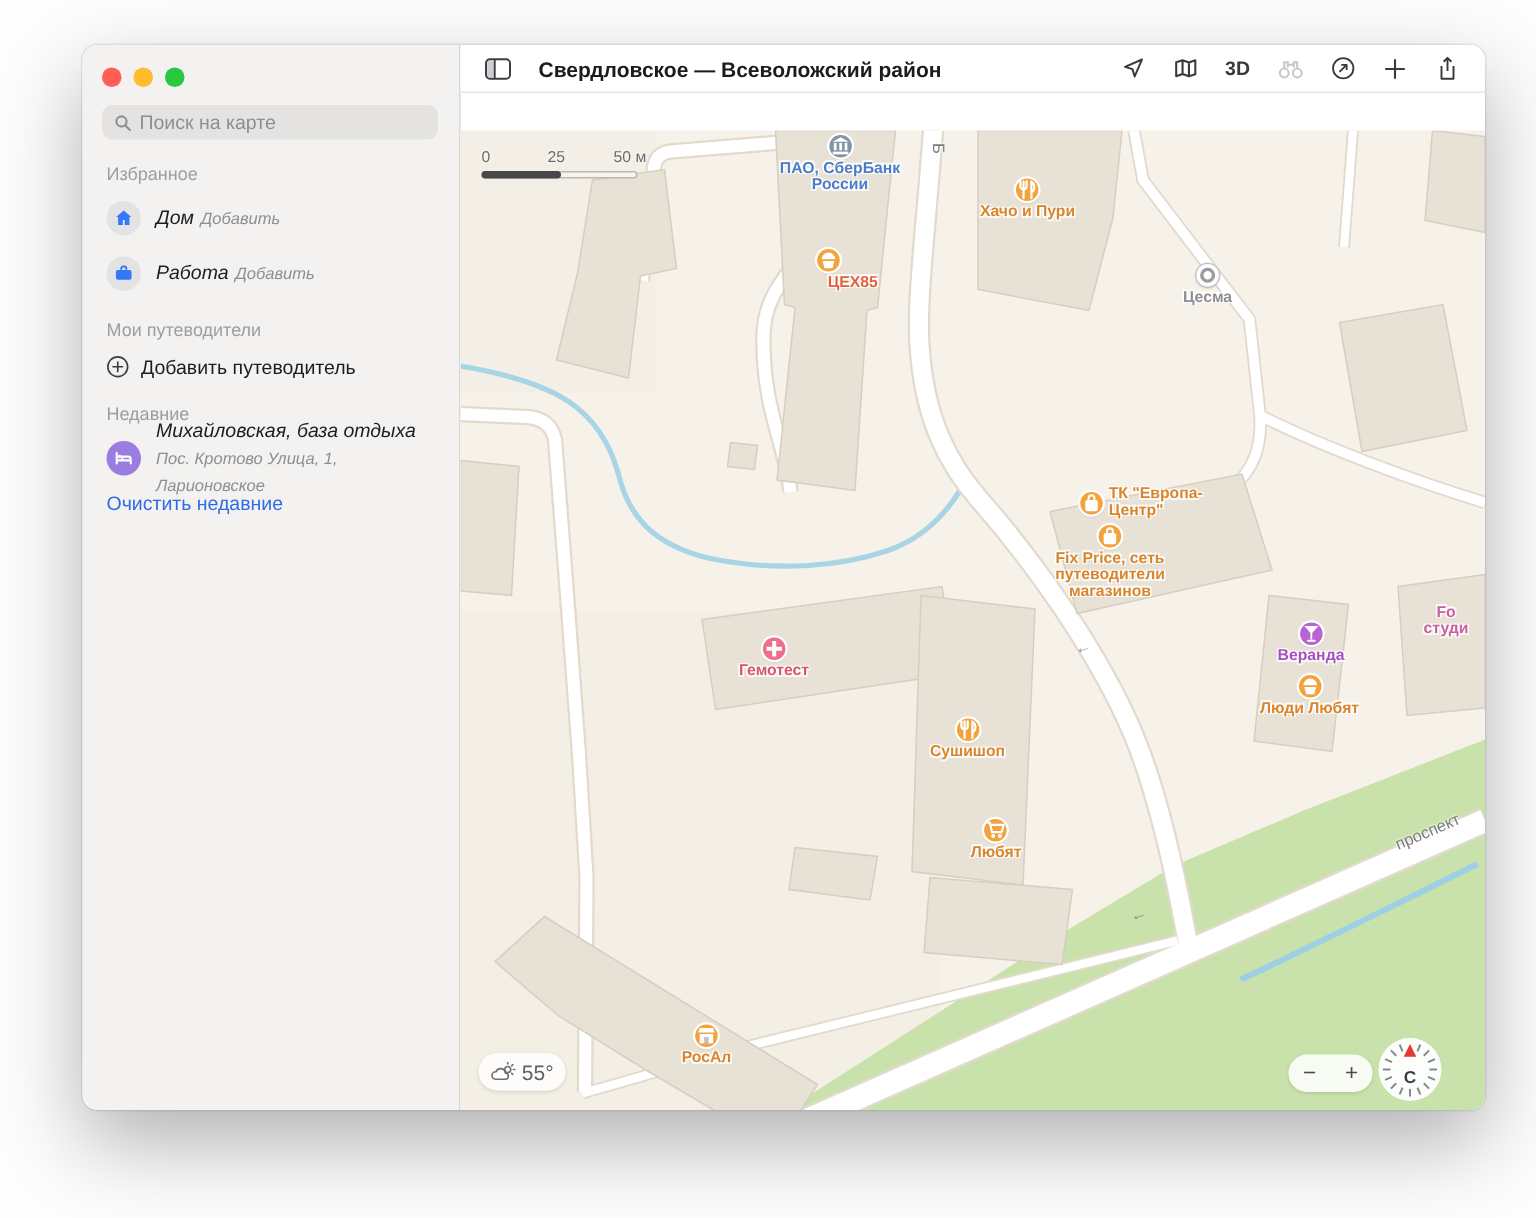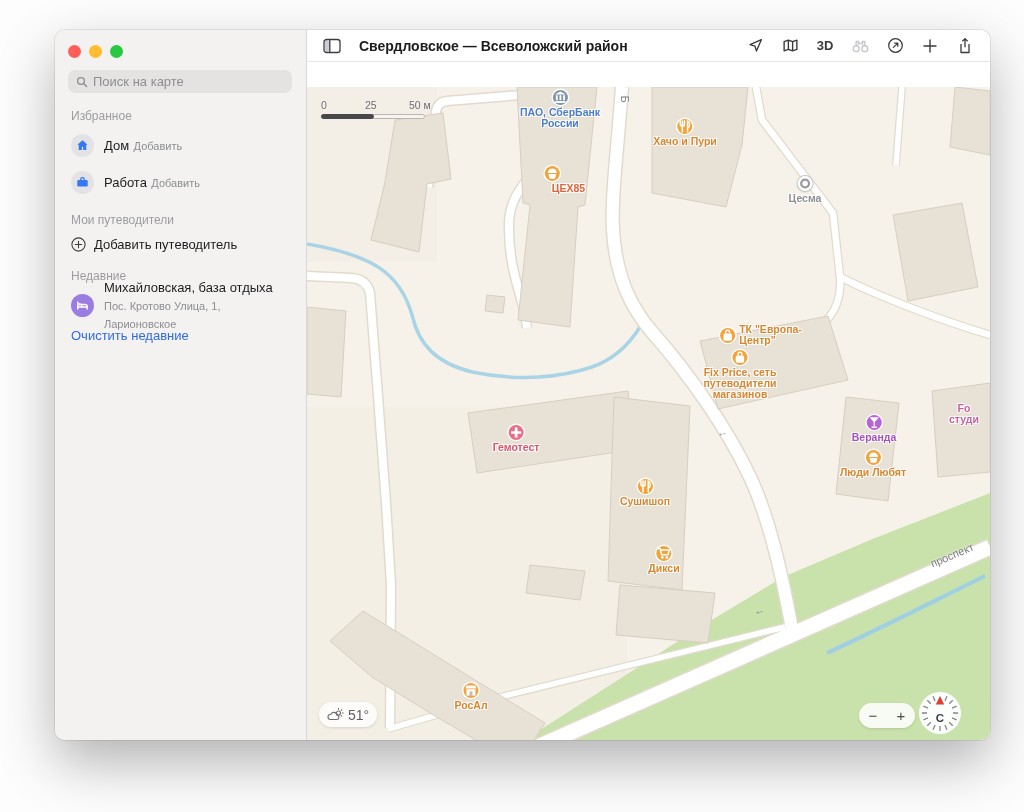--- a/index.html
+++ b/index.html
@@ -12,21 +12,21 @@
 
   
   .sidebar { width:252px; height:100%; background:#f3f2f1; border-right:1px solid #d9d8d7;
     padding:14px 14px 0 13px; flex:none; }
   .traffic { display:flex; gap:8px; padding-left:0; height:14px; align-items:center; }
   .light { width:13px; height:13px; border-radius:50%; }
   .light.red{background:#ff5f57}.light.yellow{background:#febc2e}.light.green{background:#28c840}
   .searchbox { margin-top:12px; height:23px; background:#e4e3e2; border-radius:7px;
     display:flex; align-items:center; padding:0 8px; gap:5px; color:#8e8e93; font-size:13px; }
   .sec-header { margin:16px 3px 0; font-size:12px; color:#9d9da1; }
-  .fav-row { display:flex; align-items:center; gap:10px; margin:7px 3px 0; height:30px; }
+  .fav-row { display:flex; align-items:center; gap:10px; margin:7px 3px 0; height:30px;font-style:italic; }
   .fav-icon { width:23px; height:23px; border-radius:50%; background:#e3e2e4;
     display:flex; align-items:center; justify-content:center; flex:none; }
   .fav-icon.purple { background:#9b7ce0; }
   .row-title { font-size:13px; color:#1d1d1f; font-weight:500; line-height:15px; }
   .row-sub { font-size:11px; color:#8e8e93; line-height:13px; }
   .guide-add { display:flex; align-items:center; gap:8px; margin:8px 3px 0; height:18px;
     font-size:13px; color:#1d1d1f; }
   .clear-link { margin:8px 3px 0; font-size:13px; color:#2e6be5; }
 
   
@@ -402,21 +402,21 @@
           </div>
           <div class="poi" style="left: 357px; top: 459px;">
             <span class="poi-icon" style="background: rgb(242, 163, 60);">
               <svg viewBox="0 0 10 10">
                 <path d="M1.4 1.6h1.1l1 4.2h4.3l.9-3.2H3" fill="none" stroke="#fff" stroke-width="1" stroke-linecap="round" stroke-linejoin="round"></path>
                 <circle cx="4" cy="7.6" r=".9" fill="#fff"></circle>
                 <circle cx="7" cy="7.6" r=".9" fill="#fff"></circle>
               </svg>
             </span>
             <div class="poi-label" style="color: rgb(217, 133, 45);">
-              <span>Дикси</span>
+              <span>Любят</span>
             </div>
           </div>
           <div class="poi" style="left: 164px; top: 596px;">
             <span class="poi-icon" style="background: rgb(242, 163, 60);">
               <svg viewBox="0 0 10 10">
                 <path d="M1.4 3.6 2 1.6h6l.6 2z" fill="#fff"></path>
                 <rect x="2" y="4.2" width="6" height="4.2" fill="#fff"></rect>
                 <rect x="4" y="5.6" width="2" height="2.8" fill="rgba(0,0,0,.25)"></rect>
               </svg>
             </span>
@@ -433,21 +433,21 @@
         </div>
 
       <div class="weather">
         <svg width="17" height="14" viewBox="0 0 17 14">
           <g stroke="#6e6e73" fill="none" stroke-width="1.1" stroke-linecap="round">
             <circle cx="11.5" cy="5" r="2"></circle>
             <path d="M11.5 1.3v-.9M14.2 2.4l.6-.6M15.3 5h.9M14.2 7.6l.6.6"></path>
             <path d="M3.3 11.5a2.5 2.5 0 0 1 .4-5 3.2 3.2 0 0 1 6.2.8 2.1 2.1 0 0 1-.2 4.2z" fill="#fff"></path>
           </g>
         </svg>
-        <span>51°</span>
+        <span>55°</span>
       </div>
 
       <div class="zoomctl">
         <button>−</button>
         <button>+</button>
       </div>
 
       <div class="compassctl">
         <svg width="46" height="46" viewBox="-23 -23 46 46">
           <circle cx="0" cy="0" r="21" fill="#ffffff" opacity=".95"></circle>

